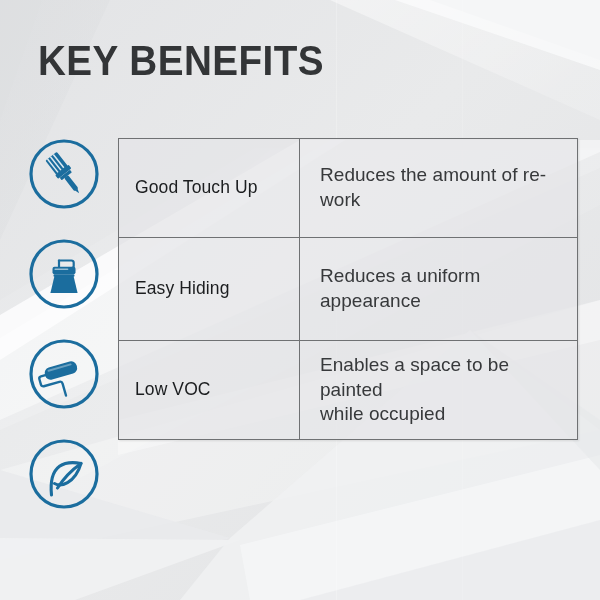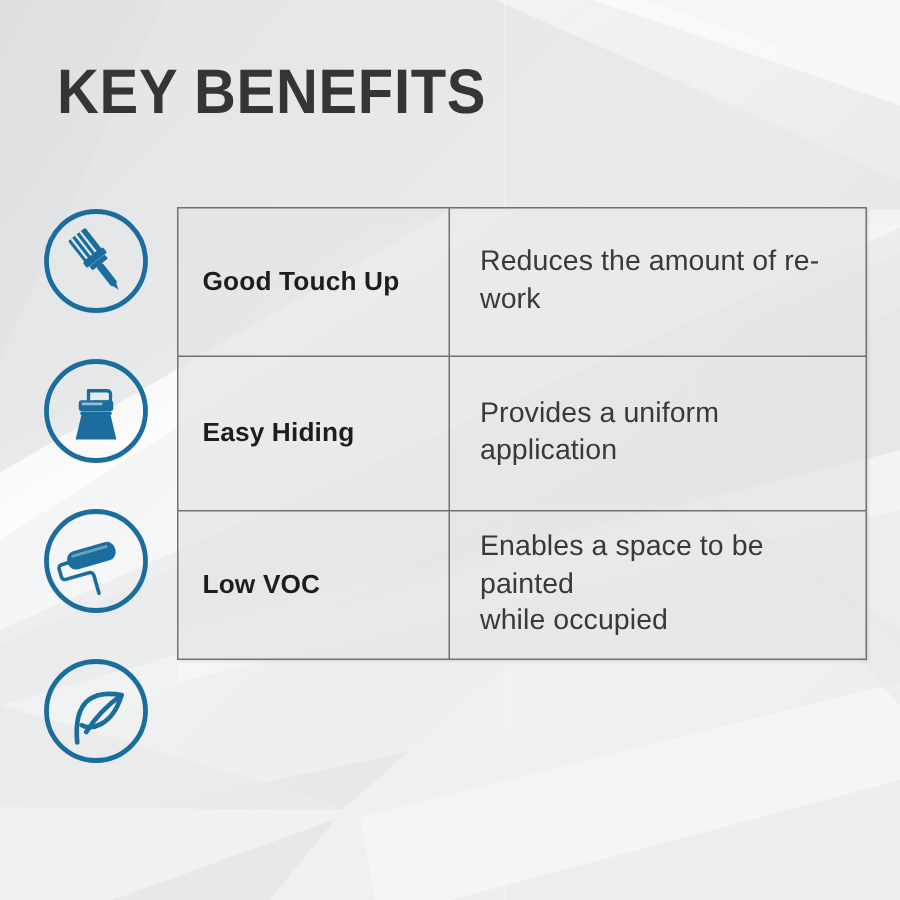--- a/index.html
+++ b/index.html
@@ -77,21 +77,21 @@
     background: rgba(228,229,231,0.72);
   }
   #benefits-table tr.row-light td {
     background: rgba(252,252,253,0.85);
   }
   td.cell-term {
     width: 154px;
     padding: 6px 10px 6px 16px;
     font-family: "Liberation Sans Narrow", "Liberation Sans", sans-serif;
     font-size: 17.5px;
-    font-weight: bold;
+    font-weight: normal;
     color: #1b1d1f;
     line-height: 1.22;
     letter-spacing: 0.1px;
     transform-origin: left center;
   }
   td.cell-desc {
     padding: 6px 12px 6px 20px;
     font-family: "Liberation Sans Narrow", "Liberation Sans", sans-serif;
     font-size: 19px;
     font-weight: normal;
@@ -223,21 +223,21 @@
         <td class="cell-desc">
           <span>Reduces the amount of re-work</span>
         </td>
       </tr>
 
       <tr class="row-h2">
         <td class="cell-term">
           <span>Easy Hiding</span>
         </td>
         <td class="cell-desc">
-          <span>Provides a uniform application</span>
+          <span>Reduces a uniform appearance</span>
         </td>
       </tr>
 
 
       <tr class="row-h4">
         <td class="cell-term">
           <span>Low VOC</span>
         </td>
         <td class="cell-desc">
           <span>Enables a space to be painted</span>

